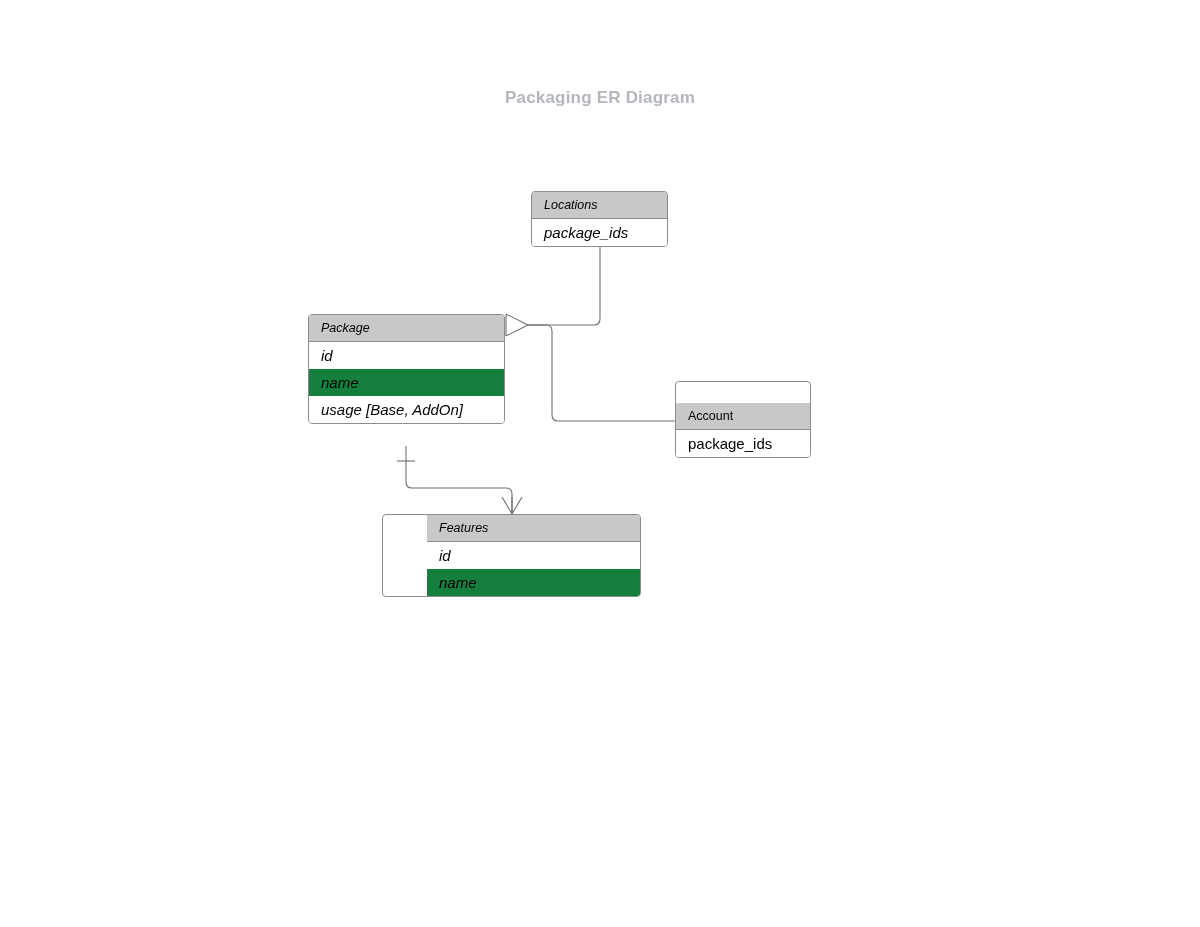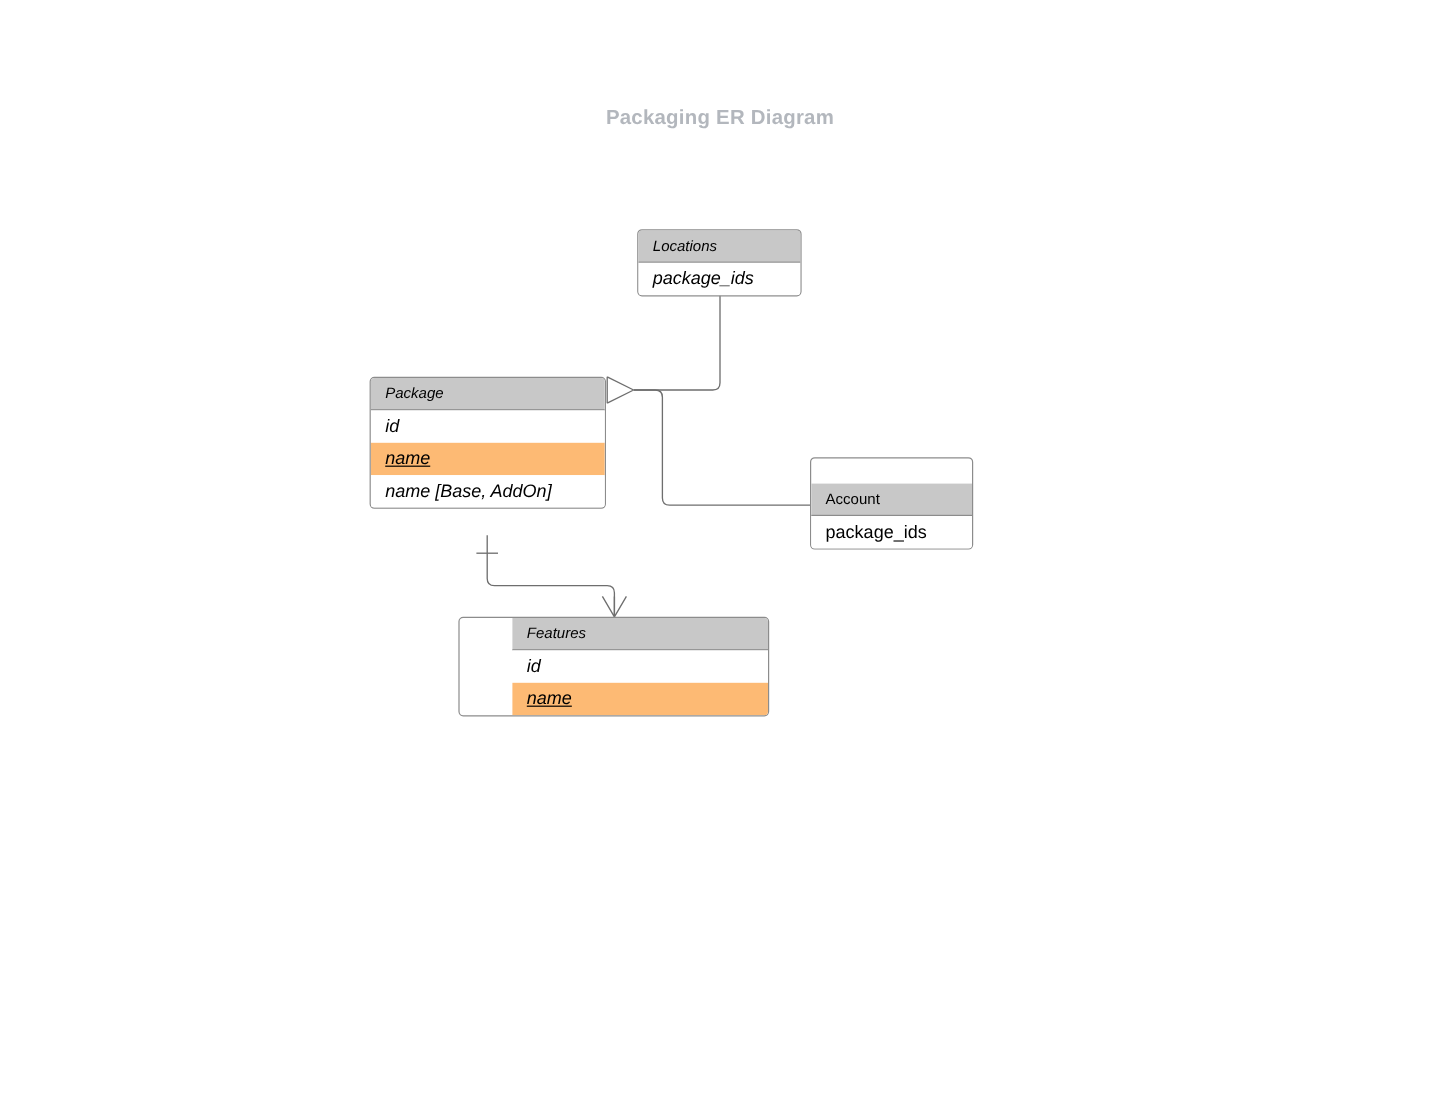--- a/index.html
+++ b/index.html
@@ -70,22 +70,21 @@
     background: #ffffff;
     color: #000000;
     font-size: 15px;
     font-style: italic;
     padding: 6px 8px 6px 12px;
     line-height: 15px;
     white-space: pre-line;
   }
 
   .entity-row.shaded {
-    background: #fdba74;
-    text-decoration: underline;
+    background: #15803d;
   }
 
   .entity.upright .entity-header,
   .entity.upright .entity-row {
     font-style: normal;
   }
 
   
   #entity-locations { left: 531px; top: 163px; width: 137px; margin-top: 28px; }
   #entity-package   { left: 308px; top: 286px; width: 197px; margin-top: 28px; }
@@ -132,21 +131,21 @@
 
   <div class="entity" id="entity-locations">
     <div class="entity-header">Locations</div>
     <div class="entity-row">package_ids</div>
   </div>
 
   <div class="entity" id="entity-package">
     <div class="entity-header">Package</div>
     <div class="entity-row">id</div>
     <div class="entity-row shaded">name</div>
-    <div class="entity-row">name [Base, AddOn]</div>
+    <div class="entity-row">usage [Base, AddOn]</div>
   </div>
 
   <div class="entity upright" id="entity-account">
     <div class="entity-header">Account</div>
     <div class="entity-row">package_ids</div>
   </div>
 
   <div class="entity" id="entity-features">
     <div class="entity-header">Features</div>
     <div class="entity-row">id</div>

